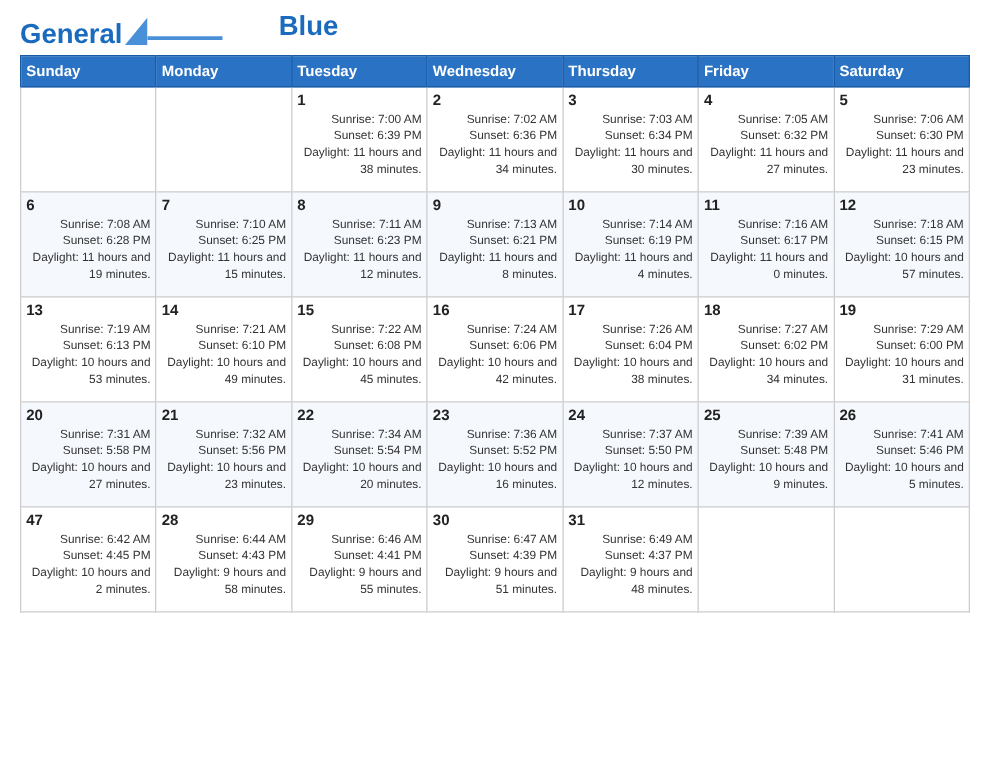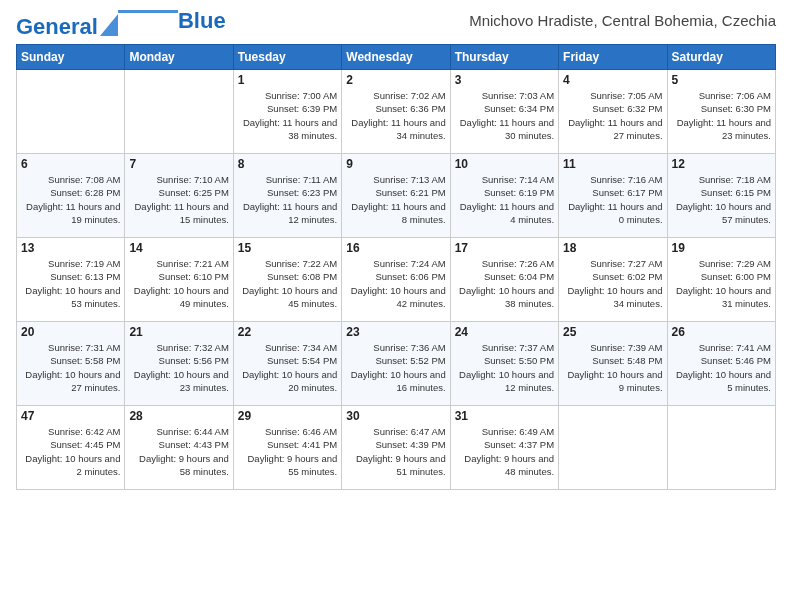--- a/index.html
+++ b/index.html
@@ -99,29 +99,28 @@
   <div class="header">
     <div class="logo">
       <div style="display:flex;align-items:flex-end;">
         <span class="logo-text">
           <span class="blue">General</span>
         </span>
         <svg width="18" height="22" viewBox="0 0 18 22" style="margin-left:2px;margin-bottom:2px;">
           <polygon points="0,22 18,0 18,22" fill="#4a90d9"></polygon>
         </svg>
       </div>
-      <div style="display:flex;align-items:flex-start;">
+      <div style="display:flex;align-items:flex-end;gap:45px;">
         <div style="width:60px;height:3px;background:#4a90d9;margin-top:-4px;"></div>
         <span class="logo-text" style="margin-top:-4px;margin-left:0;">
           <span class="blue">Blue</span>
         </span>
       </div>
     </div>
     <div class="title-block">
-      <div class="location-title">Mnichovo Hradiste, Central Bohemia, Czechia</div>
     </div>
   </div>
 
   <table class="calendar-table">
     <thead>
       <tr>
       <th>Sunday</th>
           <th>Monday</th>
           <th>Tuesday</th>
           <th>Wednesday</th>

